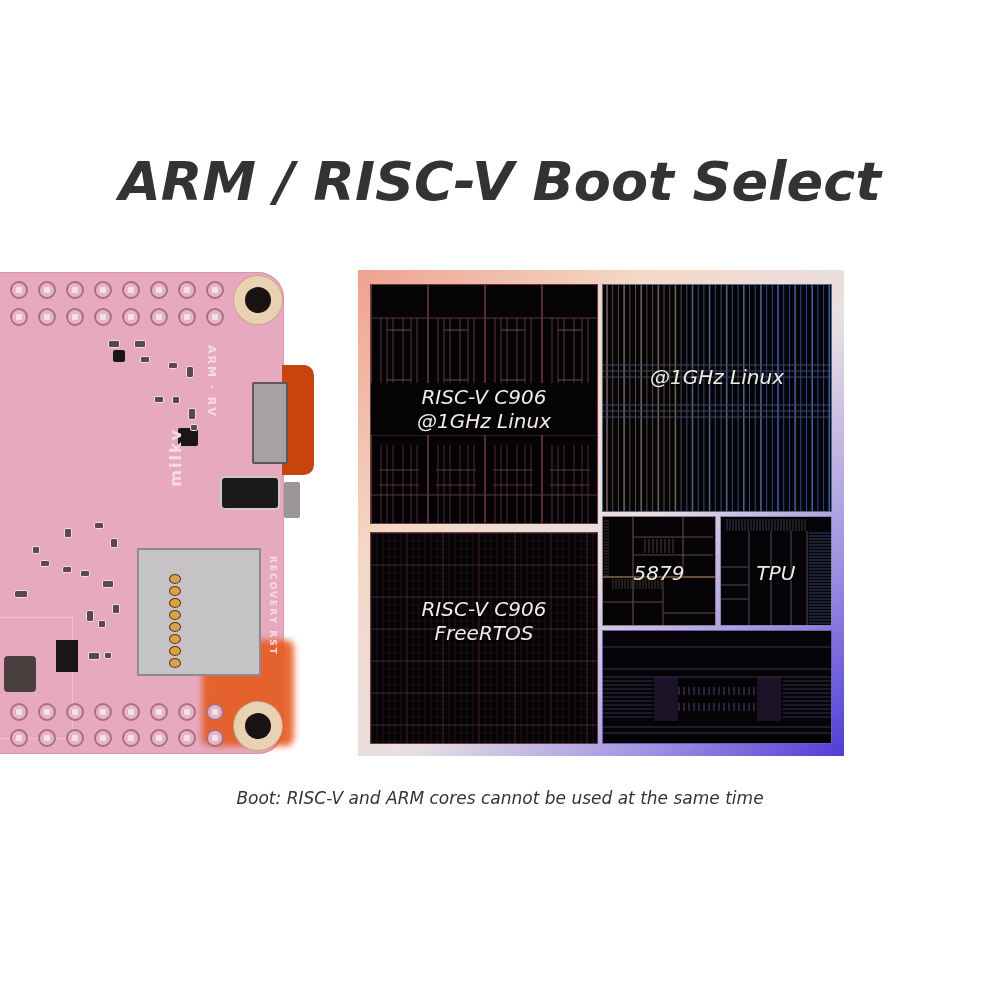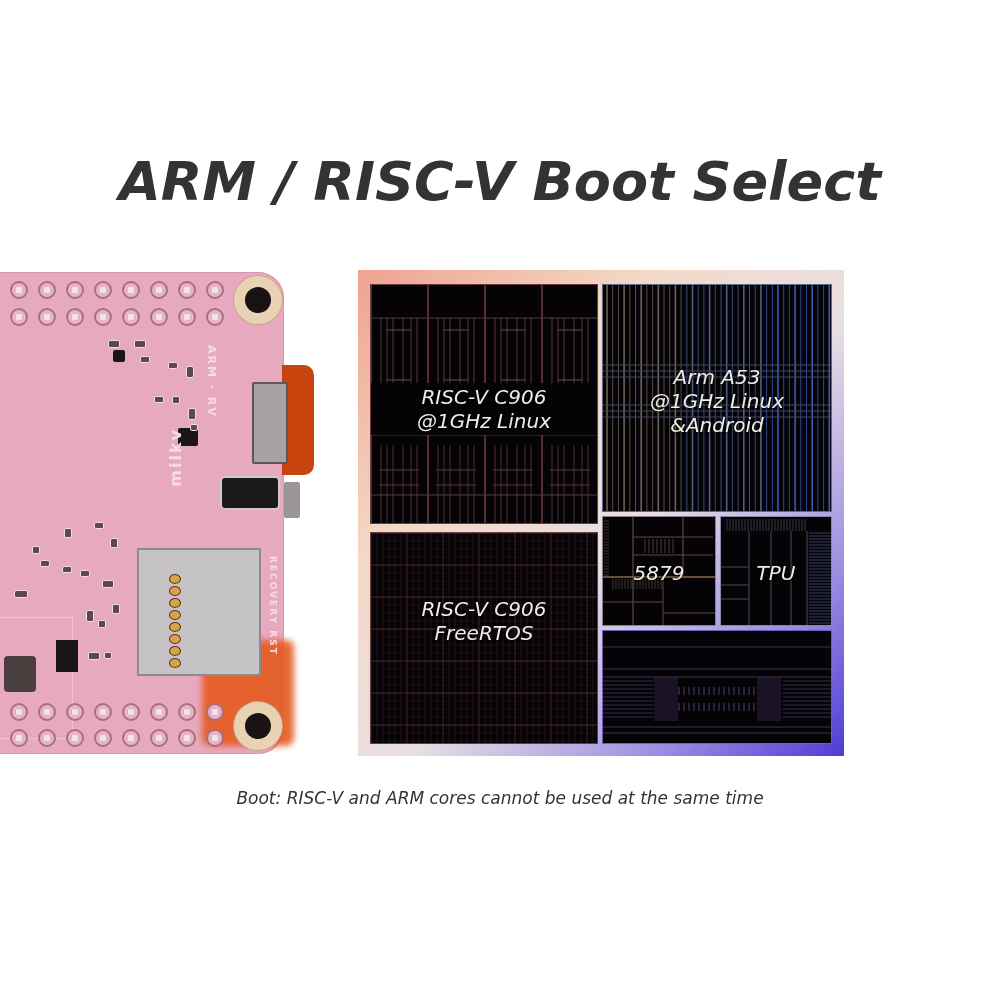--- a/index.html
+++ b/index.html
@@ -283,23 +283,21 @@
         <line x1="220.6" y1="0" x2="220.6" y2="228" stroke="#3a5ab0" stroke-width="0.8"></line>
         <line x1="226.3" y1="0" x2="226.3" y2="228" stroke="#3a5ab0" stroke-width="1.6"></line>
         <line x1="0" y1="80" x2="230" y2="80" stroke="#3f4a66" stroke-width="1"></line>
         <line x1="0" y1="86" x2="230" y2="86" stroke="#3f4a66" stroke-width="1"></line>
         <line x1="0" y1="92" x2="230" y2="92" stroke="#3f4a66" stroke-width="1"></line>
         <line x1="0" y1="120" x2="230" y2="120" stroke="#3f4a66" stroke-width="1"></line>
         <line x1="0" y1="126" x2="230" y2="126" stroke="#3f4a66" stroke-width="1"></line>
         <line x1="0" y1="132" x2="230" y2="132" stroke="#3f4a66" stroke-width="1"></line>
       </svg>
     <div class="block-label" style="top:80px">
-      <div>Arm A53</div>
       <div>@1GHz Linux</div>
-      <div>&amp;Android</div>
     </div>
   </div>
   <div class="block b-rv2">
     <svg class="lines" id="pat-rv2" width="228" height="212">
         <line x1="0" y1="0" x2="0" y2="212" stroke="#5a2c36" stroke-width="0.8"></line>
         <line x1="6" y1="0" x2="6" y2="212" stroke="#2a1a1e" stroke-width="0.8"></line>
         <line x1="12" y1="0" x2="12" y2="212" stroke="#2a1a1e" stroke-width="0.8"></line>
         <line x1="18" y1="0" x2="18" y2="212" stroke="#2a1a1e" stroke-width="0.8"></line>
         <line x1="24" y1="0" x2="24" y2="212" stroke="#2a1a1e" stroke-width="0.8"></line>
         <line x1="30" y1="0" x2="30" y2="212" stroke="#2a1a1e" stroke-width="0.8"></line>

